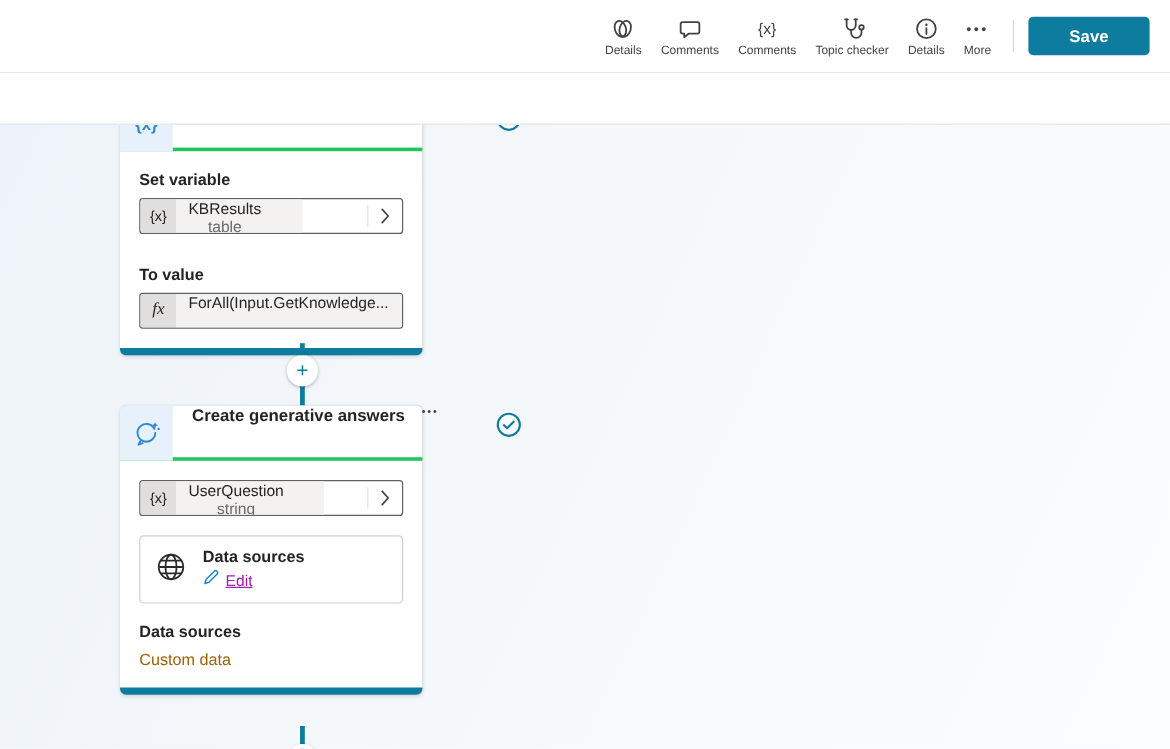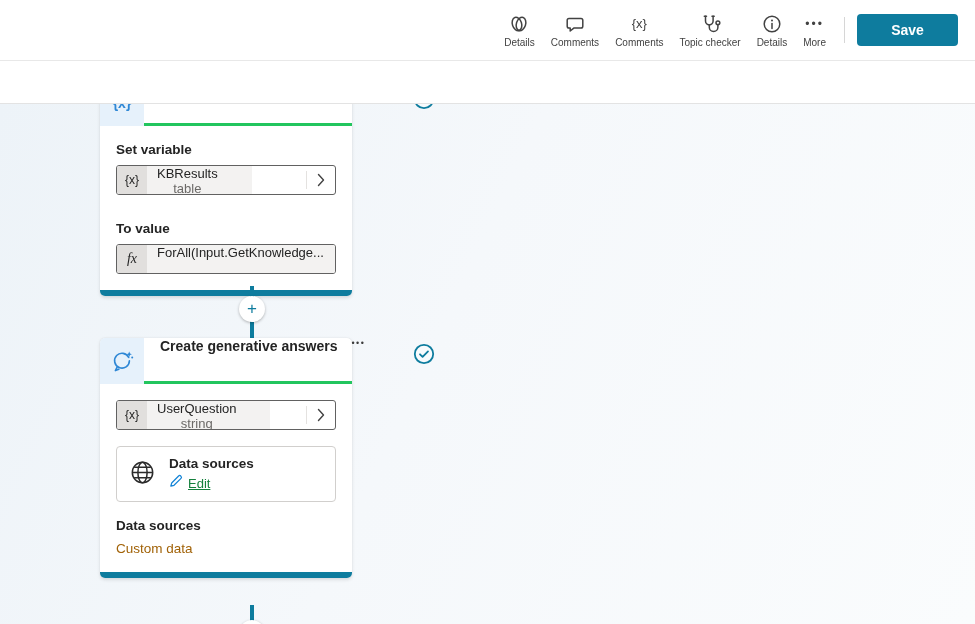--- a/index.html
+++ b/index.html
@@ -62,21 +62,21 @@
   .chip-chev { width:28px; height:100%; display:flex; align-items:center;
     justify-content:center; flex-shrink:0; }
 
   .node-bar { height:6px; background:#0e7c9e; border-radius:0 0 5px 5px; }
 
   .ds-card { border:1px solid #d1cfcd; border-radius:4px; padding:9px 12px;
     display:flex; align-items:center; margin:16px 0; background:#fff; }
   .ds-texts { margin-left:13px; }
   .ds-title { font-size:13.5px; font-weight:700; color:#242424; }
   .ds-edit { display:flex; align-items:center; margin-top:3px; cursor:pointer; }
-  .ds-edit-label { font-size:13px; color:#15803d; text-decoration:underline;
+  .ds-edit-label { font-size:13px; color:#a21caf; text-decoration:underline;
     margin-left:5px; }
   .footer-value { font-size:13.5px; color:#a16207; margin-top:7px; }
 
   .connector { position:absolute; width:4px; background:#0e7c9e; left:250px; }
   .plus-btn { position:absolute; width:26px; height:26px; border-radius:50%;
     background:#fff; box-shadow:0 1px 3px rgba(0,0,0,.28);
     display:flex; align-items:center; justify-content:center;
     color:#0e7c9e; font-size:17px; font-weight:400; cursor:pointer; z-index:3; }
   .check-badge { position:absolute; width:22px; height:22px; }
 </style>

